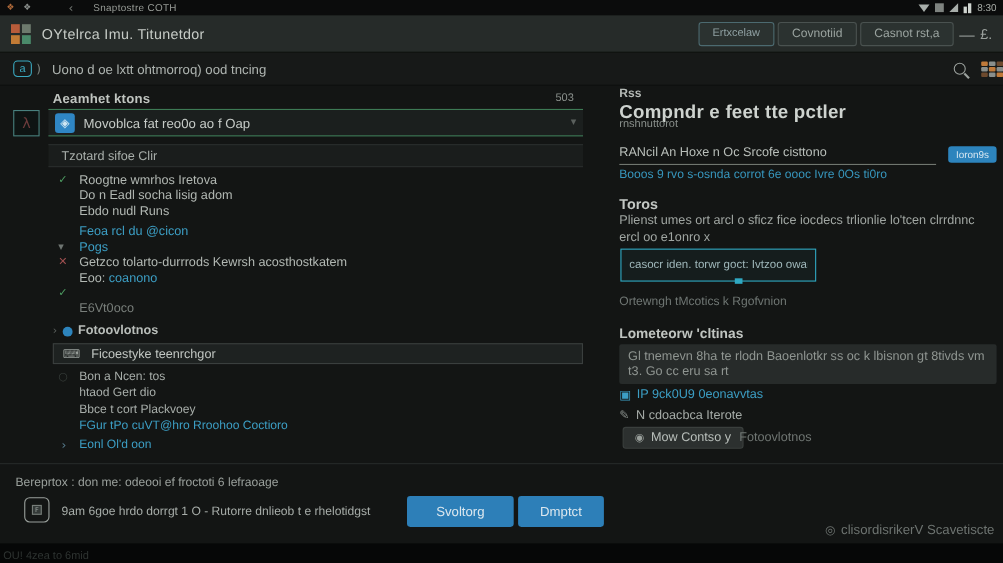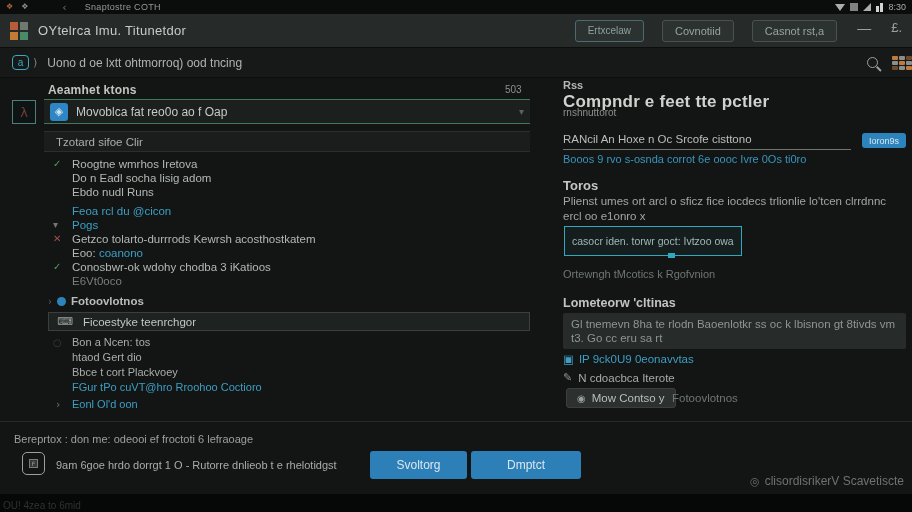--- a/index.html
+++ b/index.html
@@ -21,21 +21,21 @@
   .signal{width:0;height:0;border-bottom:8px solid #a8aeaa;border-left:8px solid transparent}
   .battery{display:flex;align-items:flex-end;gap:1px}
   .battery i{display:block;width:3px;background:#cfd4cf}
   .sb-time{color:#a8aca7;font-size:9px}
 
   
   .app-header{position:absolute;top:14px;left:0;width:912px;height:34px;background:#262b29;display:flex;align-items:center;padding:0 10px;border-bottom:1px solid #0c0e0d}
   .logo{width:18px;height:18px;display:grid;grid-template-columns:8px 8px;grid-template-rows:8px 8px;gap:2px;margin-right:10px}
   .logo i{display:block}
   .app-title{font-size:13px;color:#c6cbc6;letter-spacing:.3px}
-  .hdr-right{margin-left:auto;display:flex;gap:18px}
+  .hdr-right{margin-left:auto;display:flex;align-items:center;gap:3px}
   .hdr-btn{height:22px;padding:0 12px;display:flex;align-items:center;background:#2b3230;border:1px solid #4a5250;border-radius:3px;color:#9aa39f;font-size:11px;white-space:nowrap;cursor:pointer}
   .hdr-btn.first{border-color:#4c6a70;color:#8fa0a2;font-size:10px}
   .hdr-dash{color:#9aa09c;font-size:14px;margin:0 2px}
   .hdr-tool{color:#9aa09c;font-size:13px}
 
   
   .toolbar{position:absolute;top:48px;left:0;width:912px;height:30px;background:#17191 8;background:#171918;display:flex;align-items:center;padding:0 12px;border-bottom:1px solid #0d0f0e}
   .tb-appicon{width:17px;height:15px;border:1.5px solid #3aa9c0;border-radius:4px;color:#3aa9c0;font-size:10px;display:flex;align-items:center;justify-content:center;margin-right:4px}
   .tb-sound{color:#7a827e;font-size:11px;margin-right:10px}
   .tb-label{font-size:12px;color:#aeb4b0}
@@ -79,21 +79,21 @@
   .oli.link{color:#3c9ec4}
   .oli .arr{position:absolute;left:12px;top:0;color:#55798a;font-size:11px}
 
   .hdivider{left:0;top:421px;width:912px;height:1px;background:#262a29}
   .lf-label{left:14px;top:433px;font-size:11px;color:#9aa09c;white-space:nowrap}
   .lf-icon{left:22px;top:452px;width:23px;height:23px;border:1.5px solid #9aa09c;border-radius:5px;display:flex;align-items:center;justify-content:center}
   .lf-icon i{width:9px;height:9px;background:#343a38;border:1px solid #777d79;display:block;font-size:6px;color:#9aa09c;line-height:7px;text-align:center;font-style:normal}
   .lf-caption{left:56px;top:459px;font-size:11px;color:#a7ada9;white-space:nowrap}
   .btn-primary{height:28px;background:#2d7fb8;border-radius:3px;color:#dbe7ee;font-size:12px;display:flex;align-items:center;justify-content:center;cursor:pointer}
   .btn-a{left:370px;top:451px;width:97px}
-  .btn-b{left:471px;top:451px;width:110px}
+  .btn-b{left:471px;top:451px;width:78px}
 
   
   .rp-eyebrow{left:563px;top:79px;font-size:11px;font-weight:bold;color:#b5bab6}
   .rp-title{left:563px;top:92px;font-size:17px;font-weight:bold;color:#ced3cf;letter-spacing:.2px}
   .rp-inlabel{left:563px;top:107px;font-size:10px;color:#8a908c}
   .rp-input{left:563px;top:133px;width:288px;height:17px;border-bottom:1px solid #70766f;font-size:11.5px;color:#b9bfba;white-space:nowrap;overflow:hidden;cursor:text}
   .rp-inbtn{left:862px;top:133px;width:44px;height:15px;background:#2d84bd;border-radius:3px;color:#d7e7f1;font-size:9px;display:flex;align-items:center;justify-content:center;cursor:pointer}
   .rp-link{left:563px;top:153px;font-size:11px;color:#3796bd;cursor:pointer;white-space:nowrap}
   .rp-tones-title{left:563px;top:178px;font-size:13px;font-weight:bold;color:#c3c8c4}
   .rp-tones-desc{left:563px;top:194px;width:335px;font-size:11.5px;line-height:15px;color:#a0a6a2}
@@ -193,21 +193,21 @@
   </div>
 
   <div class="abs list">
     <div class="li"><span class="mark ok ico">✓</span><span>Roogtne wmrhos Iretova</span></div>
     <div class="li"><span>Do n Eadl socha lisig adom</span></div>
     <div class="li"><span>Ebdo nudl Runs</span></div>
     <div class="li link mt"><span>Feoa rcl du @cicon</span></div>
     <div class="li link"><span class="mark car ico">▾</span><span>Pogs</span></div>
     <div class="li"><span class="mark bad ico">✕</span><span>Getzco tolarto-durrrods Kewrsh acosthostkatem</span></div>
     <div class="li"><span>Eoo:</span> <span class="bluepart">coanono</span></div>
-    <div class="li"><span class="mark ok ico">✓</span><span>Conosbwr-ok wdohy chodba 3 iKatioos</span></div>
+    <div class="li"><span class="mark ok ico">✓</span></div>
     <div class="li dim"><span>E6Vt0oco</span></div>
   </div>
 
   <div class="abs ops-header">
     <span class="ops-arrow ico">›</span>
     <span class="ops-dot"></span>
     <span>Fotoovlotnos</span>
   </div>
 
   <div class="abs sel-row">

